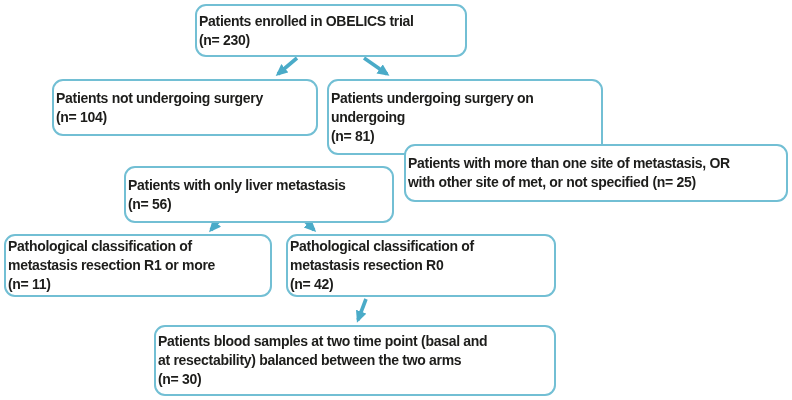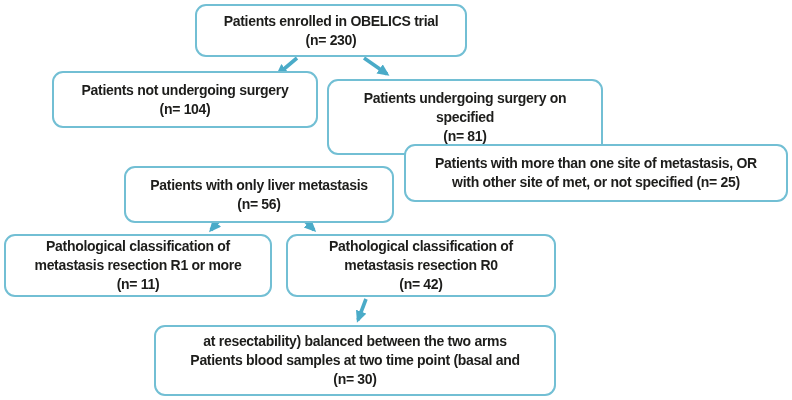--- a/index.html
+++ b/index.html
@@ -17,21 +17,21 @@
     overflow:hidden;
   }
   .box{
     position:absolute;
     box-sizing:border-box;
     background:#fff;
     border:2.5px solid var(--border);
     border-radius:11px;
     display:flex;
     flex-direction:column;
-    align-items:center;
+    align-items:flex-start;
     justify-content:center;
     text-align:center;
     font-weight:bold;
     color:var(--text);
     font-size:14px;
     letter-spacing:-0.3px;
     line-height:19px;
     padding:0 2px;
   }
   .box span{display:block;white-space:nowrap;}
@@ -57,28 +57,28 @@
     <line x1="223" y1="216" x2="211" y2="230" marker-end="url(#ah)"></line>
     <line x1="300" y1="216" x2="314" y2="230" marker-end="url(#ah)"></line>
     <line x1="366" y1="299" x2="358" y2="320" marker-end="url(#ah)"></line>
   </svg>
 
   <div class="box" style="left:195px;top:4px;width:272px;height:53px;">
     <span>Patients enrolled in OBELICS trial</span>
     <span>(n= 230)</span>
   </div>
 
-  <div class="box" style="left:52px;top:71px;width:266px;height:57px;">
+  <div class="box" style="left:52px;top:79px;width:266px;height:57px;">
     <span>Patients not undergoing surgery</span>
     <span>(n= 104)</span>
   </div>
 
   <div class="box" style="left:327px;top:79px;width:276px;height:76px;">
     <span>Patients undergoing surgery on</span>
-    <span>specified</span>
+    <span>undergoing</span>
     <span>(n= 81)</span>
   </div>
 
   <div class="box" style="left:124px;top:166px;width:270px;height:57px;">
     <span>Patients with only liver metastasis</span>
     <span>(n= 56)</span>
   </div>
 
   <div class="box" style="left:404px;top:144px;width:384px;height:58px;">
     <span>Patients with more than one site of metastasis, OR</span>
@@ -91,18 +91,18 @@
     <span>(n= 11)</span>
   </div>
 
   <div class="box" style="left:286px;top:234px;width:270px;height:63px;">
     <span>Pathological classification of</span>
     <span>metastasis resection R0</span>
     <span>(n= 42)</span>
   </div>
 
   <div class="box" style="left:154px;top:325px;width:402px;height:71px;">
+    <span>Patients blood samples at two time point (basal and</span>
     <span>at resectability) balanced between the two arms</span>
-    <span>Patients blood samples at two time point (basal and</span>
     <span>(n= 30)</span>
   </div>
 
 </div>
 
 </body></html>

